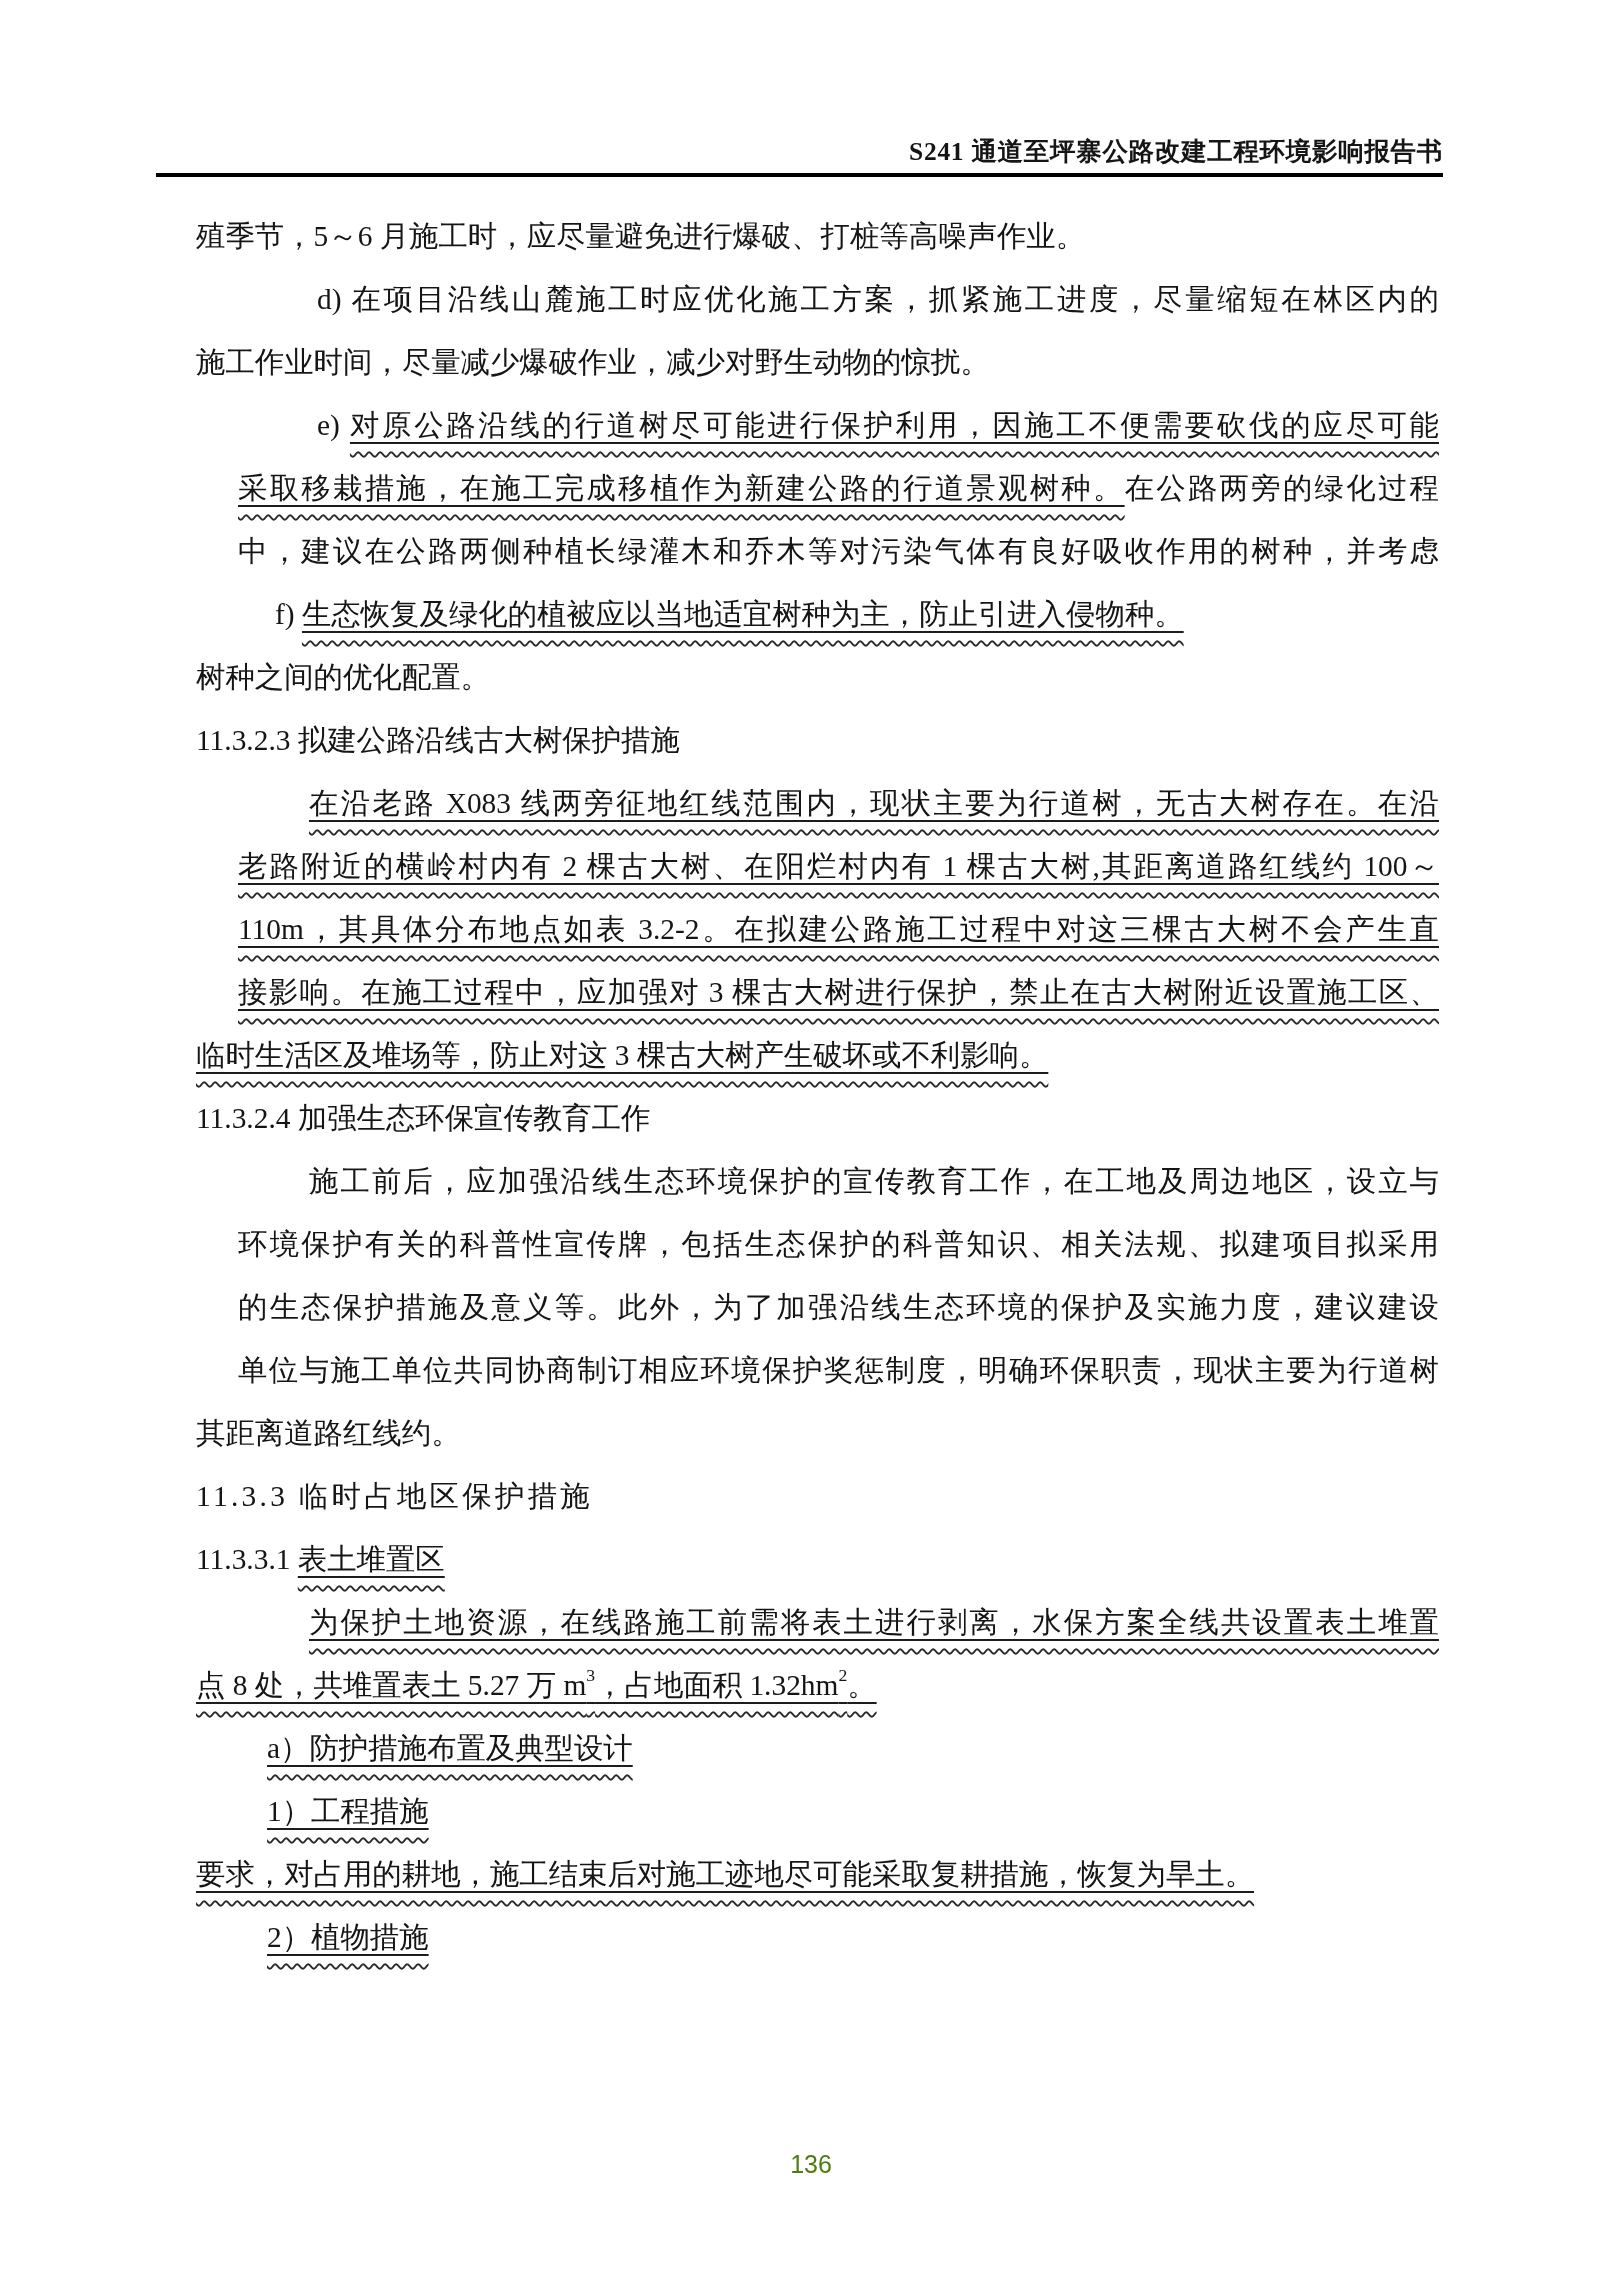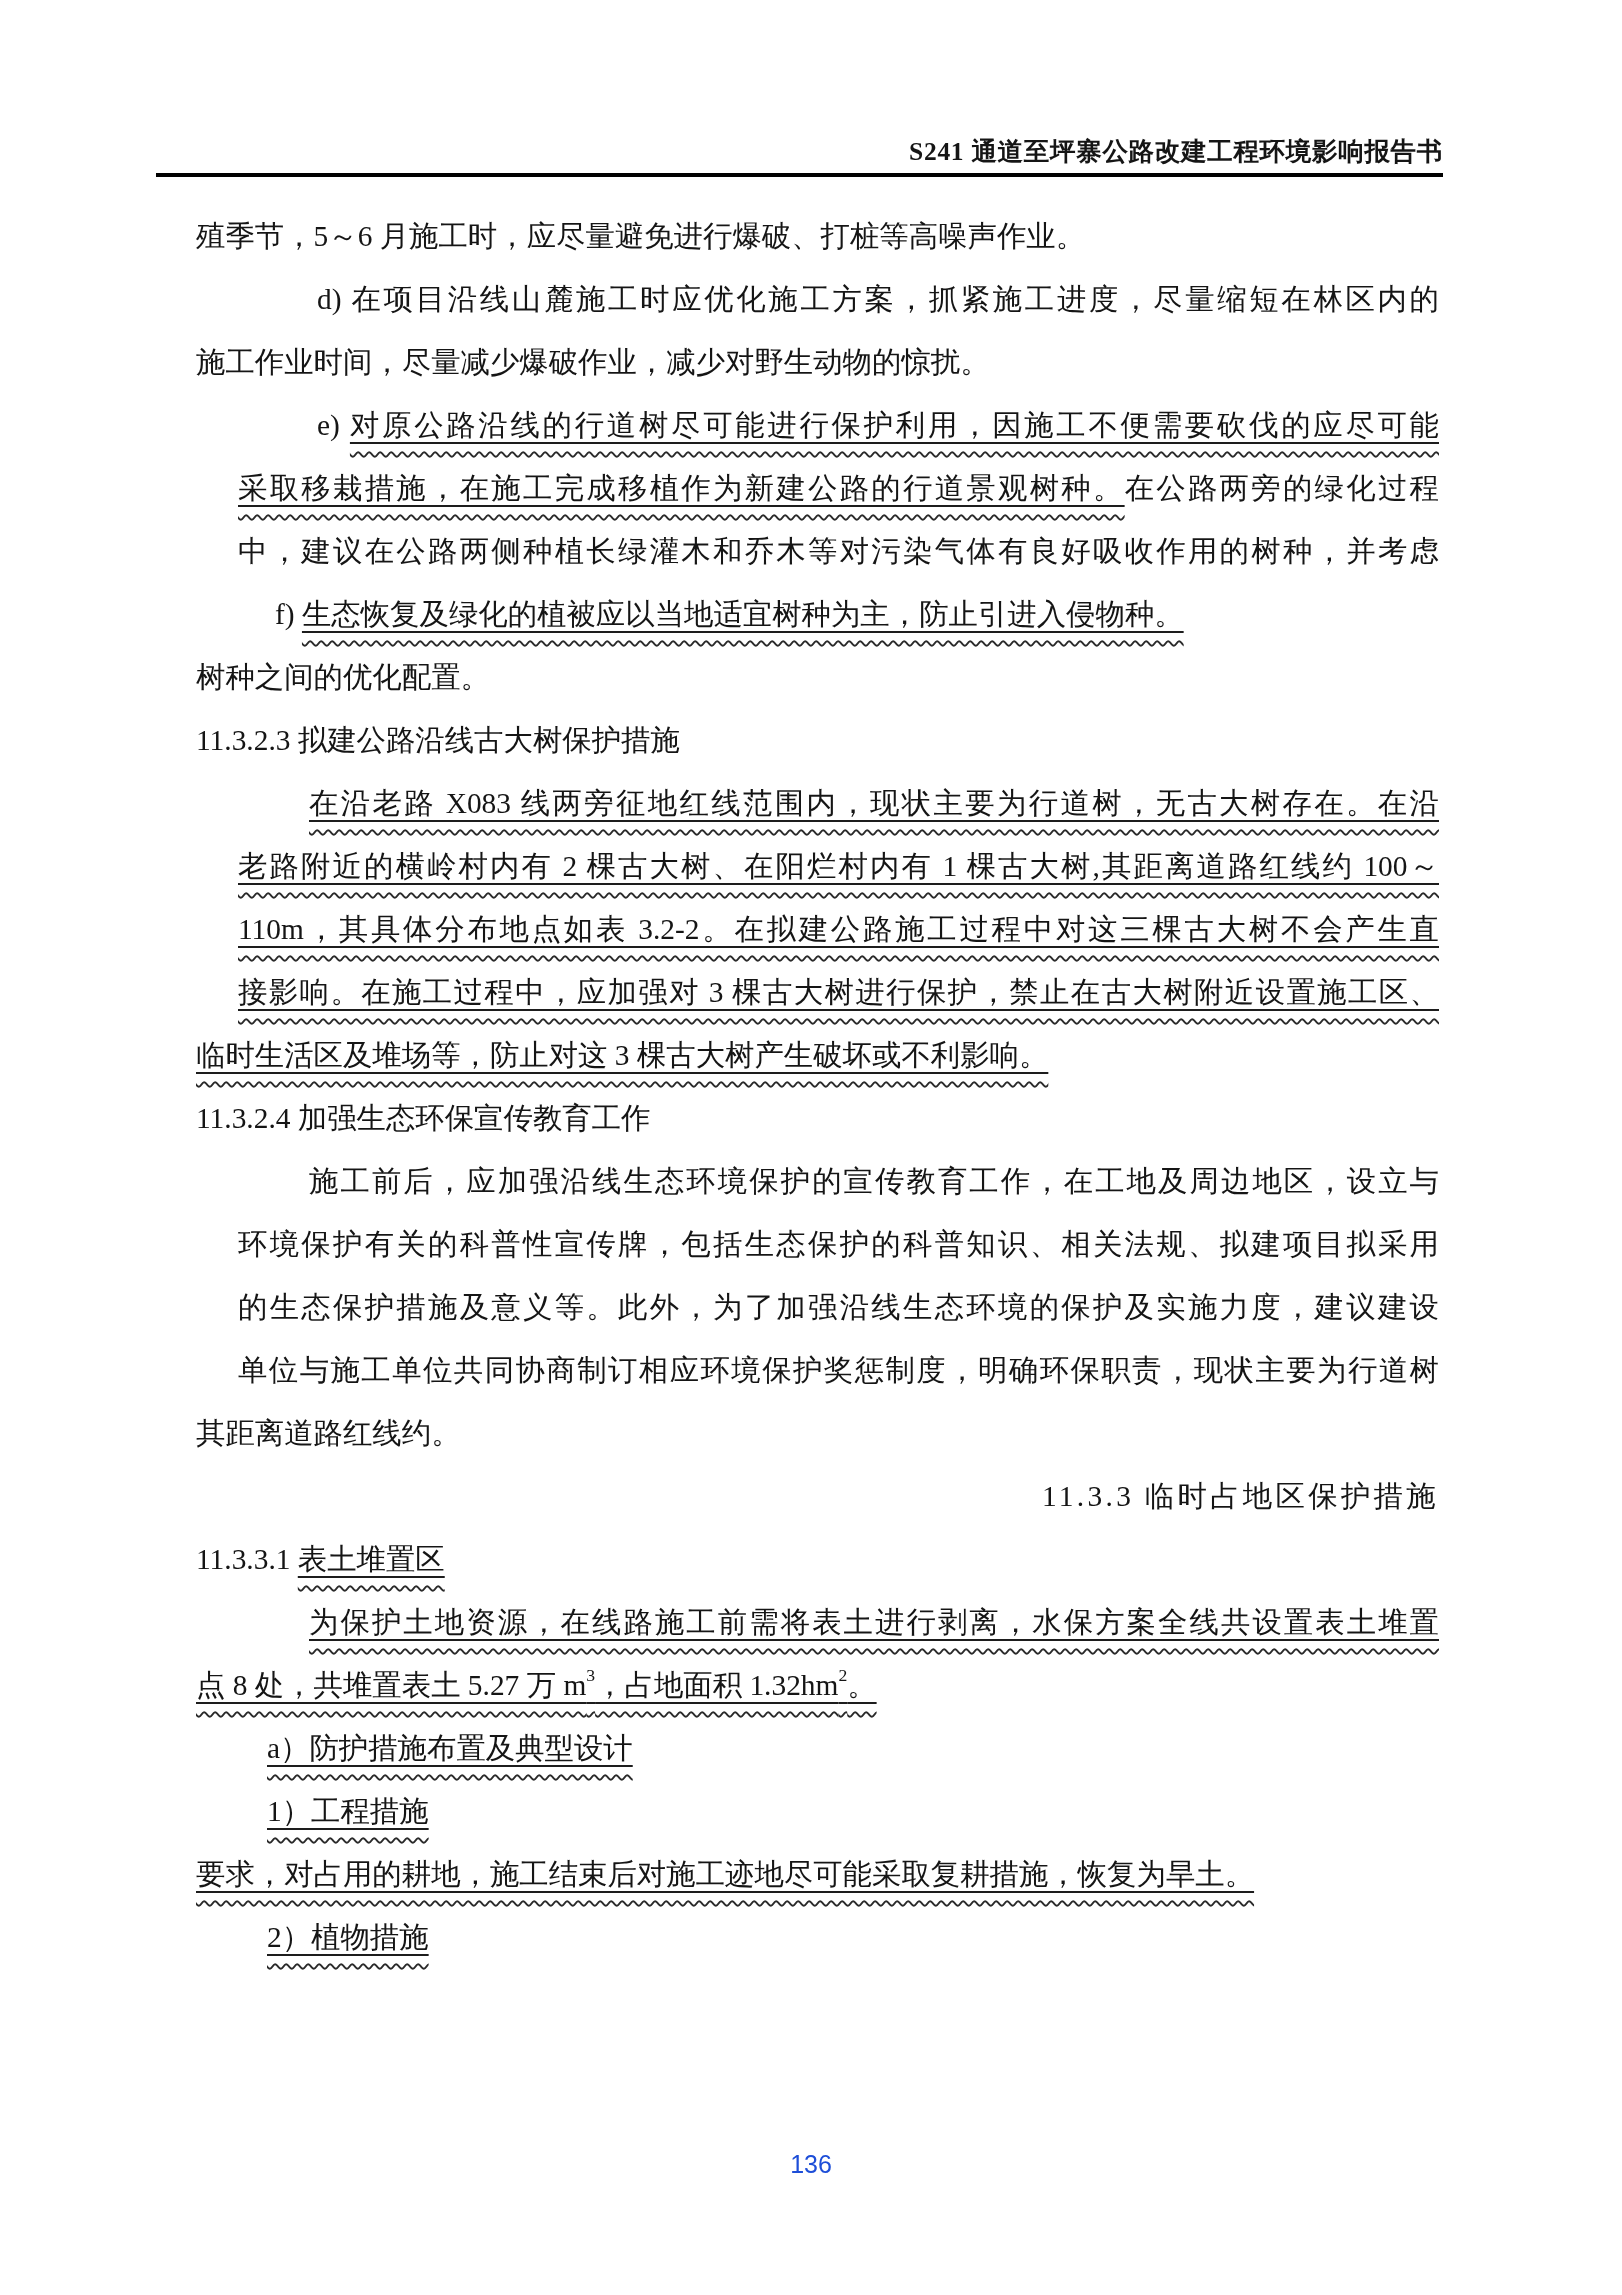--- a/index.html
+++ b/index.html
@@ -31,21 +31,21 @@
   }
   .line{
     height:63px;
     line-height:63px;
     font-size:29.4px;
     white-space:pre-wrap;
   }
   .j{text-align:justify;text-align-last:justify;margin-left:42px;}
   .ind-p{padding-left:71px;}
   .ind-l{padding-left:79px;}
-  .sp{letter-spacing:3.3px;text-align:right;}
+  .sp{letter-spacing:3.3px;}
   .u{
     text-decoration:underline;
     text-decoration-thickness:2px;
     text-underline-offset:7.2px;
     text-decoration-skip-ink:none;
     text-decoration-color:#1d1d1d;
   }
   .u .w{
     text-decoration:underline;
     text-decoration-style:wavy;
@@ -59,21 +59,21 @@
     line-height:0;
     vertical-align:14.4px;
   }
   .footer{
     position:absolute;
     left:0;top:2150px;
     width:1622px;
     text-align:center;
     font-size:25px;
     font-family:"Liberation Sans","DejaVu Sans",sans-serif;
-    color:#1d4ed8;
+    color:#4d7c0f;
   }
 </style>
 </head>
 <body>
 
 <div class="page">
 
   <div class="header">
     <span>S241 通道至坪寨公路改建工程环境影响报告书</span>
   </div>

